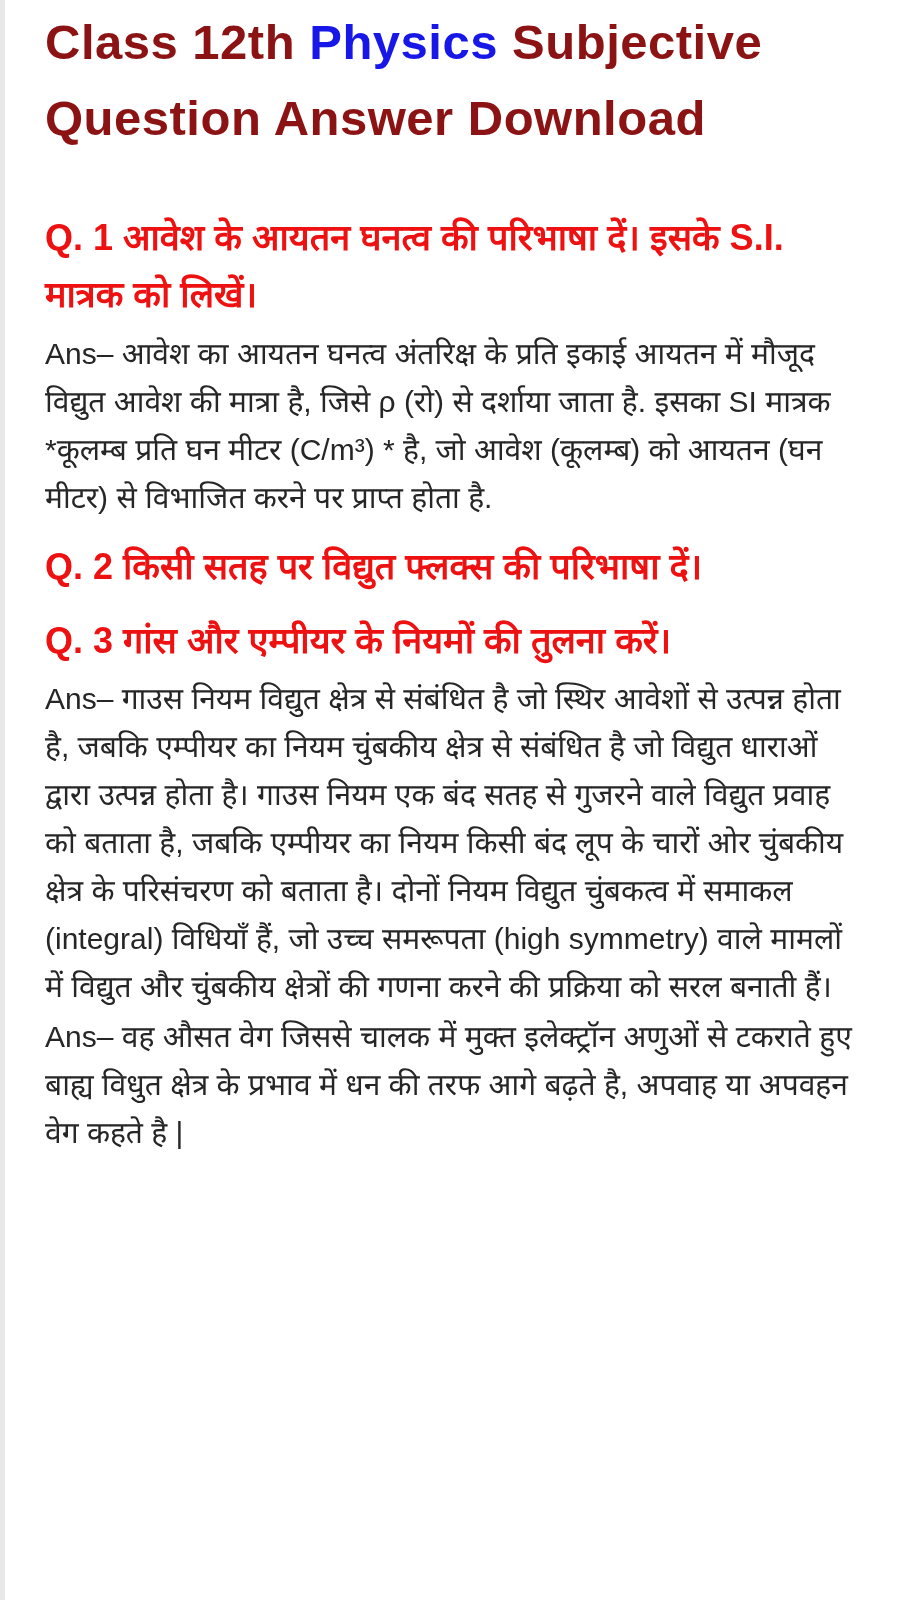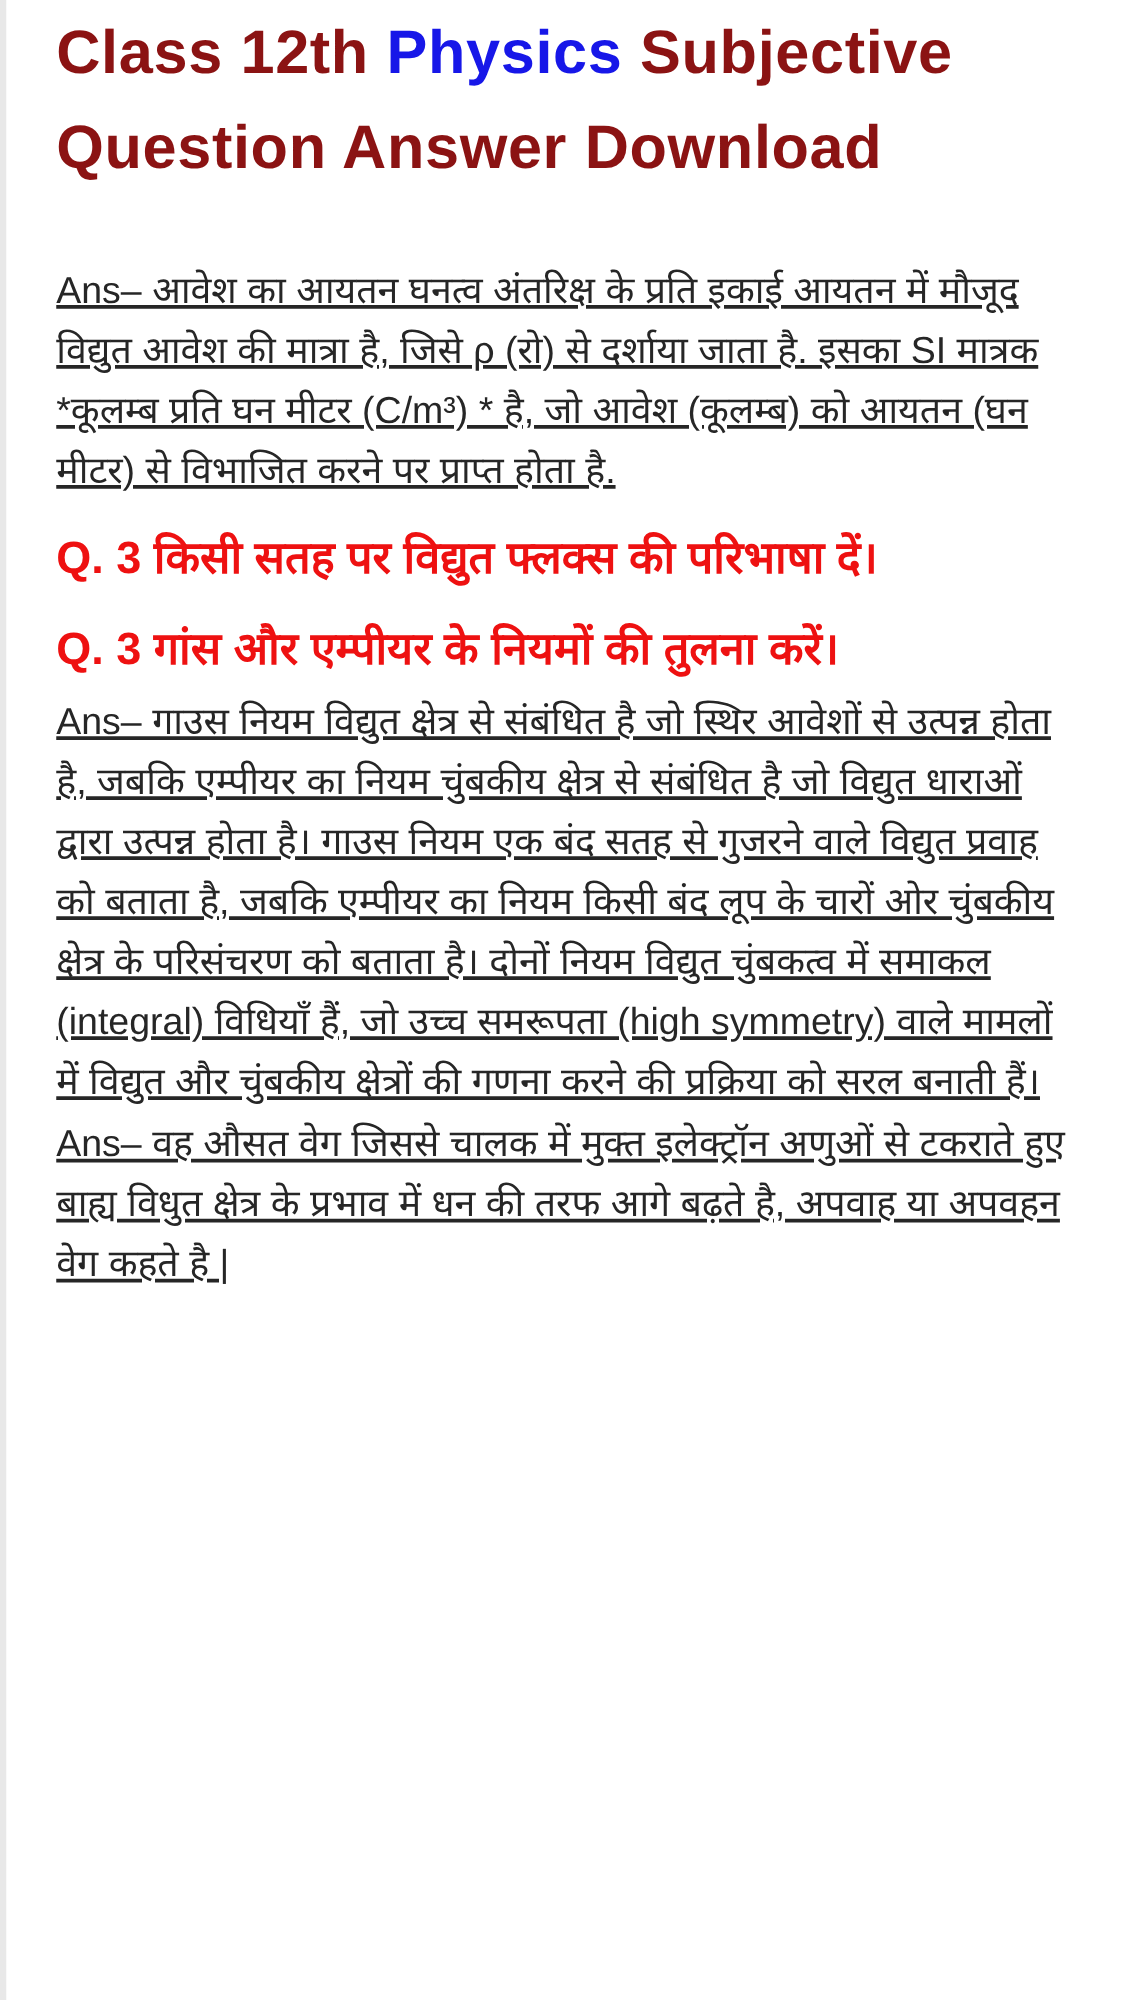--- a/index.html
+++ b/index.html
@@ -44,38 +44,38 @@
     color: #ee1111;
     max-width: 815px;
   }
   p.answer {
     margin: 0 0 2px 0;
     font-size: 30px;
     font-weight: 400;
     line-height: 1.6;
     color: #262626;
     max-width: 818px;
-    text-decoration: underline;
   }
 </style>
 </head>
 <body>
 
 <div class="edge-strip"></div>
 
 <div class="page">
 
   <h1 class="page-title"><span class="title-maroon">Class 12th </span><span class="title-blue">Physics</span><span class="title-maroon"> Subjective Question Answer Download</span></h1>
 
   <section>
+    <h2 class="question">Q. 1 आवेश के आयतन घनत्व की परिभाषा दें। इसके S.I. मात्रक को लिखें।</h2>
     <p class="answer">Ans– आवेश का आयतन घनत्व अंतरिक्ष के प्रति इकाई आयतन में मौजूद विद्युत आवेश की मात्रा है, जिसे ρ (रो) से दर्शाया जाता है. इसका SI मात्रक *कूलम्ब प्रति घन मीटर (C/m³) * है, जो आवेश (कूलम्ब) को आयतन (घन मीटर) से विभाजित करने पर प्राप्त होता है.</p>
   </section>
 
   <section>
-    <h2 class="question">Q. 3 किसी सतह पर विद्युत फ्लक्स की परिभाषा दें।</h2>
+    <h2 class="question">Q. 2 किसी सतह पर विद्युत फ्लक्स की परिभाषा दें।</h2>
   </section>
 
   <section>
     <h2 class="question">Q. 3 गांस और एम्पीयर के नियमों की तुलना करें।</h2>
     <p class="answer">Ans– गाउस नियम विद्युत क्षेत्र से संबंधित है जो स्थिर आवेशों से उत्पन्न होता है, जबकि एम्पीयर का नियम चुंबकीय क्षेत्र से संबंधित है जो विद्युत धाराओं द्वारा उत्पन्न होता है। गाउस नियम एक बंद सतह से गुजरने वाले विद्युत प्रवाह को बताता है, जबकि एम्पीयर का नियम किसी बंद लूप के चारों ओर चुंबकीय क्षेत्र के परिसंचरण को बताता है। दोनों नियम विद्युत चुंबकत्व में समाकल (integral) विधियाँ हैं, जो उच्च समरूपता (high symmetry) वाले मामलों में विद्युत और चुंबकीय क्षेत्रों की गणना करने की प्रक्रिया को सरल बनाती हैं।</p>
   </section>
 
   <section>
     <p class="answer">Ans– वह औसत वेग जिससे चालक में मुक्त इलेक्ट्रॉन अणुओं से टकराते हुए बाह्य विधुत क्षेत्र के प्रभाव में धन की तरफ आगे बढ़ते है, अपवाह या अपवहन वेग कहते है |</p>
   </section>

